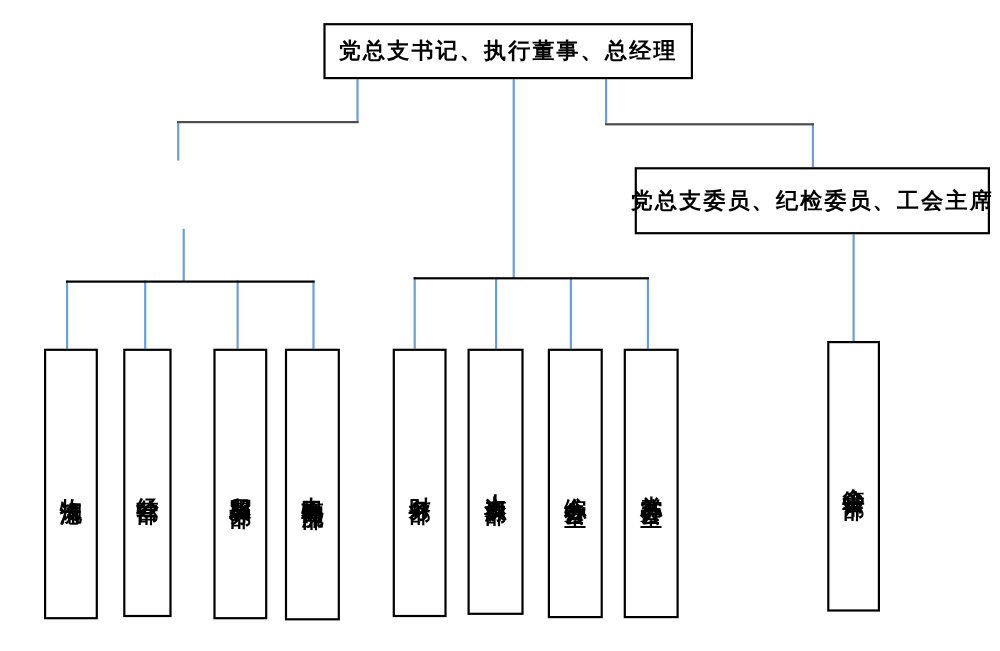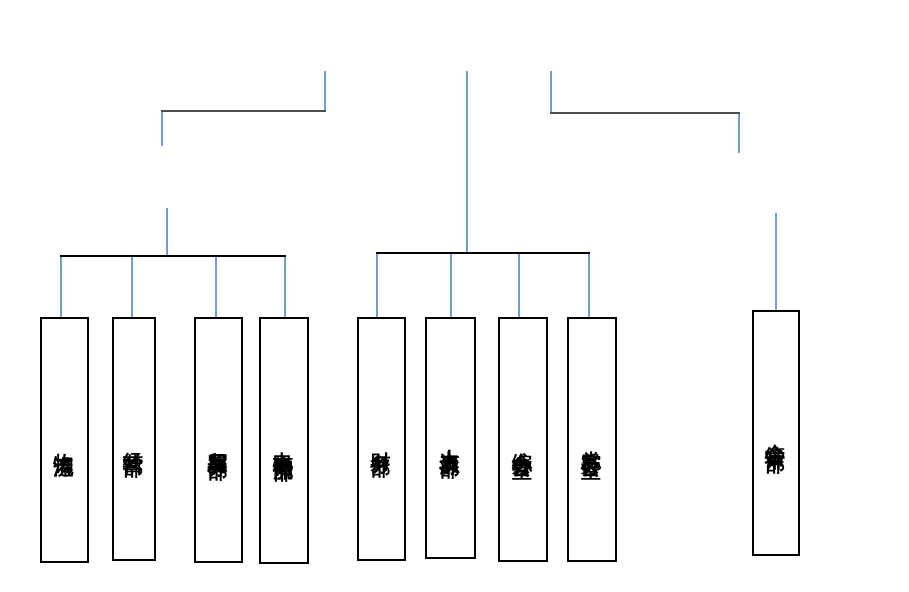--- a/index.html
+++ b/index.html
@@ -75,22 +75,24 @@
   <div class="vline" style="left:450px;top:252px;height:66px"></div>
   <div class="vline" style="left:518px;top:252px;height:66px"></div>
   <div class="vline" style="left:588px;top:252px;height:66px"></div>
   <div class="vline" style="left:775px;top:213px;height:98px"></div>
 
   <div class="hline elbow" style="left:161px;top:110px;width:165px"></div>
   <div class="hline elbow" style="left:550px;top:112px;width:190px"></div>
   <div class="hline" style="left:60px;top:255px;width:226px"></div>
   <div class="hline" style="left:376px;top:252px;width:214px"></div>
 
+  <div class="box hbox" style="left:294px;top:21px;width:336px;height:51px">党总支书记、执行董事、总经理</div>
 
 
+  <div class="box hbox" style="left:577px;top:152px;width:323px;height:61px">党总支委员、纪检委员、工会主席</div>
 
   <div class="box vbox" style="left:40px;top:317px;width:49px;height:246px">物流港</div>
 
   <div class="box vbox" style="left:112px;top:317px;width:44px;height:244px">经营部</div>
 
   <div class="box vbox" style="left:194px;top:317px;width:49px;height:246px">贸易服务部</div>
 
   <div class="box vbox" style="left:259px;top:317px;width:50px;height:247px">电商物流部</div>
 
   <div class="box vbox" style="left:357px;top:317px;width:49px;height:244px">财务部</div>

